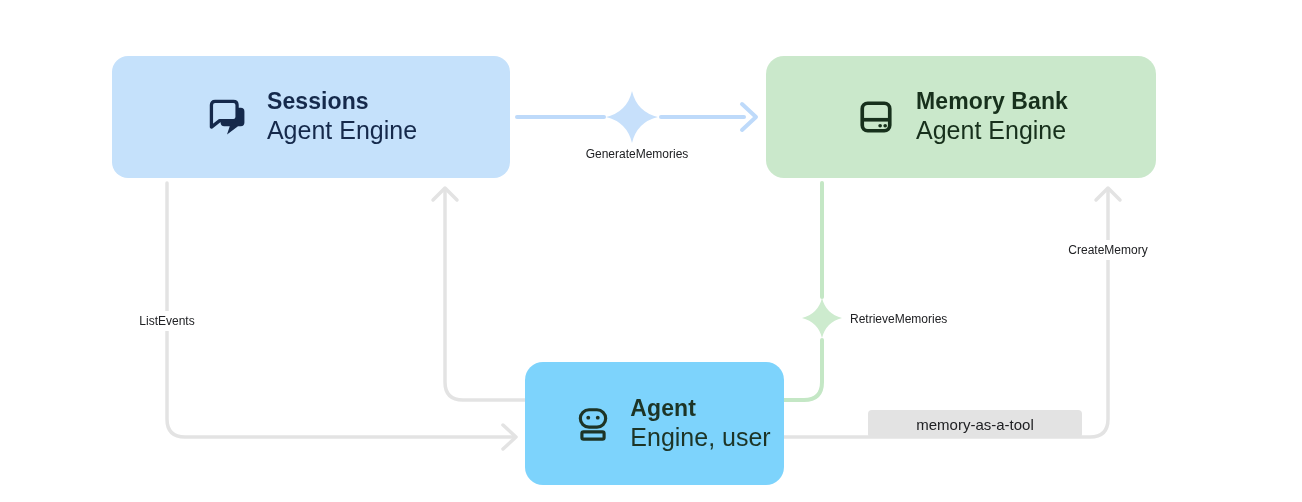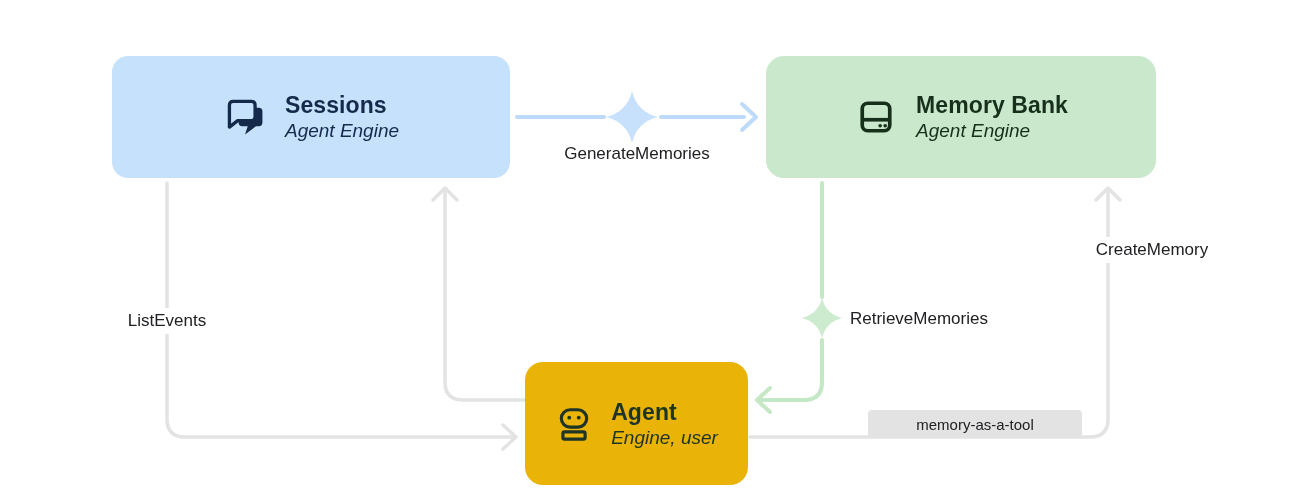--- a/index.html
+++ b/index.html
@@ -3,25 +3,25 @@
 <meta charset="utf-8">
 <style>
   html,body{margin:0;padding:0;background:#ffffff;}
   body{font-family:"Liberation Sans", sans-serif;}
   .stage{position:relative;width:1302px;height:502px;background:#ffffff;overflow:hidden;}
   .edges-layer{position:absolute;left:0;top:0;width:1302px;height:502px;}
   .node{position:absolute;display:flex;align-items:center;justify-content:center;gap:18px;border-radius:16px;}
   .node .icon{flex:0 0 auto;display:flex;align-items:center;}
   .node .txt{display:flex;flex-direction:column;text-align:left;}
   .node .title{font-size:23px;font-weight:700;line-height:1.22;letter-spacing:.1px;}
-  .node .subtitle{font-size:19px;font-weight:400;line-height:1.25;font-style:italic;}
+  .node .subtitle{font-size:25px;font-weight:400;line-height:1.25;}
   .node-sessions{left:112px;top:56px;width:398px;height:122px;}
   .node-memory{left:766px;top:56px;width:390px;height:122px;border-radius:18px;}
   .node-agent{left:525px;top:362px;width:223px;height:123px;border-radius:18px;}
-  .edge-label{position:absolute;font-size:17px;font-weight:500;white-space:nowrap;transform:translate(-50%,-50%);}
+  .edge-label{position:absolute;font-size:12px;font-weight:500;white-space:nowrap;transform:translate(-50%,-50%);}
   .edge-label.masked{background:#ffffff;padding:3px 7px;}
   .edge-label.side{transform:translate(0,-50%);}
   .tag-pill{position:absolute;left:868px;top:410px;width:214px;height:28px;display:flex;align-items:center;justify-content:center;border-radius:4px;font-size:15px;font-weight:500;white-space:nowrap;}
 </style>
 </head>
 <body>
 
 <div class="stage">
 
   <svg class="edges-layer" width="1302" height="502" viewBox="0 0 1302 502" fill="none" stroke-linecap="round" stroke-linejoin="round">
@@ -77,21 +77,21 @@
         <circle cx="28.5" cy="33.5" r="2" fill="currentColor" stroke="none"></circle>
         <circle cx="34" cy="33.5" r="2" fill="currentColor" stroke="none"></circle>
       </svg>
     </span>
     <span class="txt">
       <span class="title">Memory Bank</span>
       <span class="subtitle">Agent Engine</span>
     </span>
   </div>
 
-  <div class="node node-agent" style="background: #eab308; color: rgb(29, 52, 38);">
+  <div class="node node-agent" style="background: #7dd3fc; color: rgb(29, 52, 38); padding-left: 36px;">
     <span class="icon">
       <svg width="38" height="38" viewBox="0 0 48 48" fill="none" stroke="currentColor" stroke-width="4" stroke-linejoin="round">
         <rect x="8" y="6" width="32" height="22" rx="11"></rect>
         <circle cx="18" cy="16" r="2.4" fill="currentColor" stroke="none"></circle>
         <circle cx="30" cy="16" r="2.4" fill="currentColor" stroke="none"></circle>
         <rect x="10" y="34" width="28" height="9" rx="2"></rect>
       </svg>
     </span>
     <span class="txt">
       <span class="title">Agent</span>
@@ -99,17 +99,17 @@
     </span>
   </div>
 
   <div class="edge-label" style="left: 637px; top: 154px; color: rgb(32, 33, 36);">GenerateMemories</div>
 
 
   <div class="edge-label masked" style="left: 167px; top: 321px; color: rgb(32, 33, 36);">ListEvents</div>
 
   <div class="edge-label side" style="left: 850px; top: 319px; color: rgb(32, 33, 36);">RetrieveMemories</div>
 
-  <div class="edge-label masked" style="left: 1108px; top: 250px; color: rgb(32, 33, 36); margin-left: 44px;">CreateMemory</div>
+  <div class="edge-label masked" style="left: 1108px; top: 250px; color: rgb(32, 33, 36);">CreateMemory</div>
 
   <div class="tag-pill" style="background: rgb(227, 227, 227); color: rgb(32, 33, 36);">memory-as-a-tool</div>
 
 </div>
 
 </body></html>

